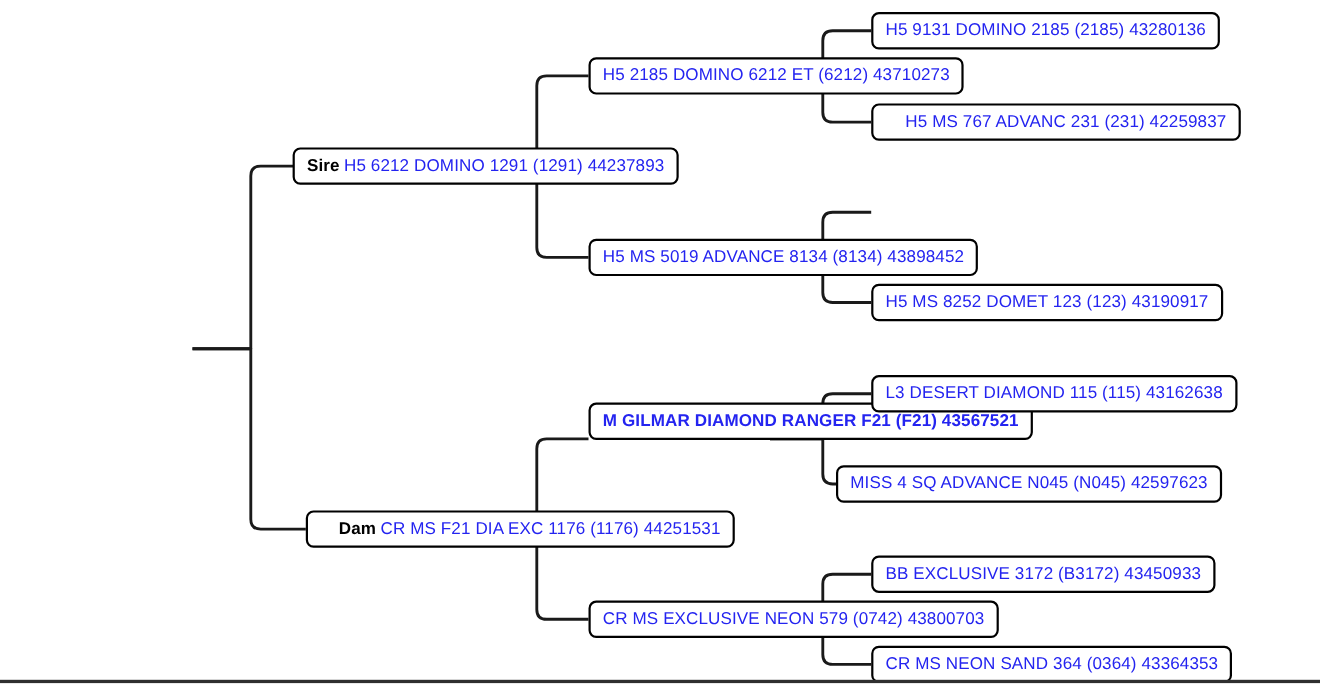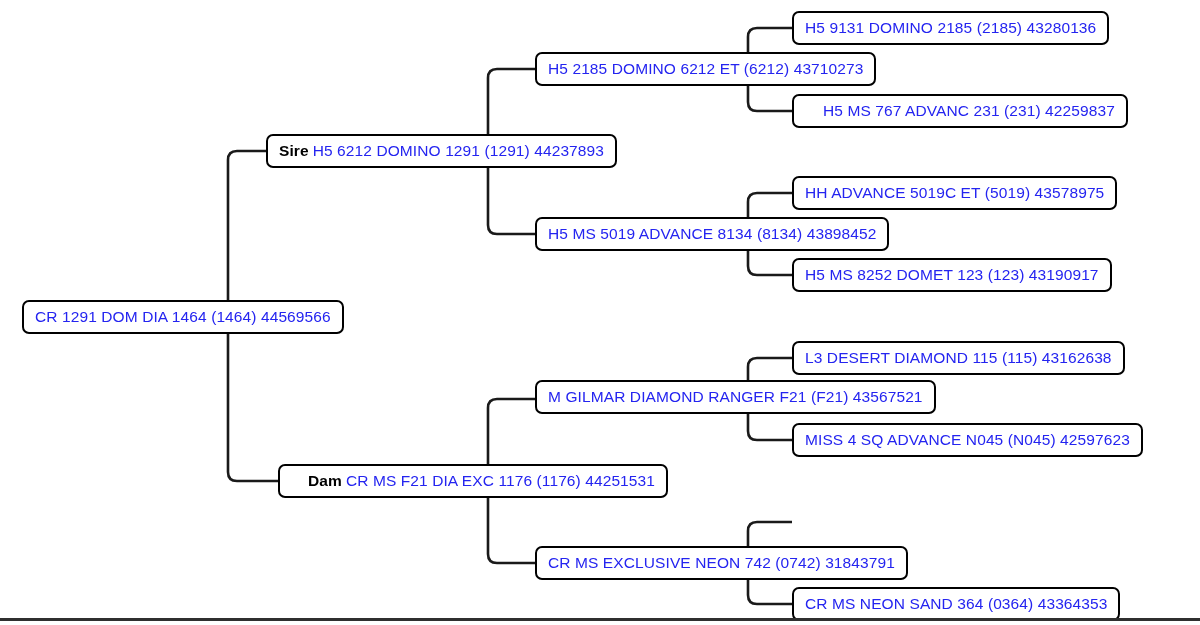--- a/index.html
+++ b/index.html
@@ -94,72 +94,69 @@
 
       <path d="M 700 399 L 748 399 L 748 367 Q 748 358 757 358 L 792 358"></path>
       <path d="M 700 399 L 748 399 L 748 431 Q 748 440 757 440 L 792 440"></path>
 
       <path d="M 700 563 L 748 563 L 748 531 Q 748 522 757 522 L 792 522"></path>
       <path d="M 700 563 L 748 563 L 748 595 Q 748 604 757 604 L 792 604"></path>
 
     </g>
   </svg>
 
-  <div class="node" style="left:22px; top:300px;">
-    <span class="name">CR 1291 DOM DIA 1464 (1464) 44569566</span>
-  </div>
 
   <div class="node" style="left:266px; top:134px;">
     <span class="role">Sire</span><span class="name">H5 6212 DOMINO 1291 (1291) 44237893</span>
   </div>
 
   <div class="node" style="left:278px; top:464px;padding-left:28px;">
     <span class="role">Dam</span><span class="name">CR MS F21 DIA EXC 1176 (1176) 44251531</span>
   </div>
 
   <div class="node" style="left:535px; top:52px;">
     <span class="name">H5 2185 DOMINO 6212 ET (6212) 43710273</span>
   </div>
 
   <div class="node" style="left:535px; top:217px;">
     <span class="name">H5 MS 5019 ADVANCE 8134 (8134) 43898452</span>
   </div>
 
-  <div class="node" style="left:535px; top:380px;">
+  <div class="node" style="left:535px; top:366px;font-weight:bold;">
     <span class="name">M GILMAR DIAMOND RANGER F21 (F21) 43567521</span>
   </div>
 
   <div class="node" style="left:535px; top:546px;">
-    <span class="name">CR MS EXCLUSIVE NEON 742 (0742) 31843791</span>
+    <span class="name">CR MS EXCLUSIVE NEON 579 (0742) 43800703</span>
   </div>
 
   <div class="node" style="left:792px; top:11px;">
     <span class="name">H5 9131 DOMINO 2185 (2185) 43280136</span>
   </div>
 
   <div class="node" style="left:792px; top:94px;padding-left:29px;">
     <span class="name">H5 MS 767 ADVANC 231 (231) 42259837</span>
   </div>
 
-  <div class="node" style="left:792px; top:176px;">
-    <span class="name">HH ADVANCE 5019C ET (5019) 43578975</span>
-  </div>
 
   <div class="node" style="left:792px; top:258px;">
     <span class="name">H5 MS 8252 DOMET 123 (123) 43190917</span>
   </div>
 
   <div class="node" style="left:792px; top:341px;">
     <span class="name">L3 DESERT DIAMOND 115 (115) 43162638</span>
   </div>
 
-  <div class="node" style="left:792px; top:423px;">
+  <div class="node" style="left:760px; top:423px;">
     <span class="name">MISS 4 SQ ADVANCE N045 (N045) 42597623</span>
   </div>
 
+  <div class="node" style="left:792px; top:505px;">
+    <span class="name">BB EXCLUSIVE 3172 (B3172) 43450933</span>
+  </div>
 
   <div class="node" style="left:792px; top:587px;">
     <span class="name">CR MS NEON SAND 364 (0364) 43364353</span>
   </div>
 
   <div id="bottom-rule"></div>
 
 </div>
 
 </body></html>

